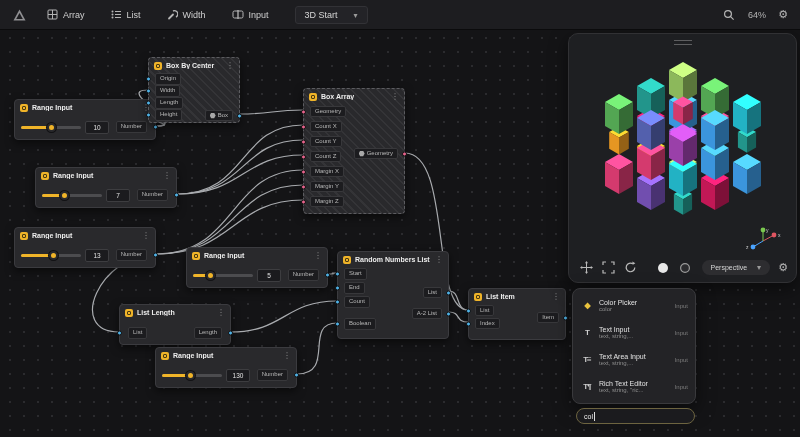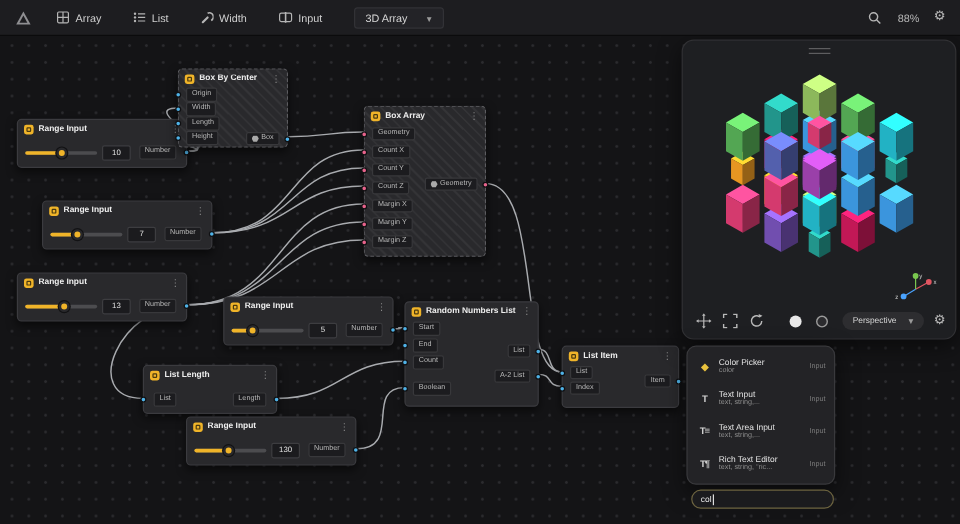--- a/index.html
+++ b/index.html
@@ -154,31 +154,31 @@
     <span>Width</span>
   </span>
   <span class="menu-item">
     <svg width="12" height="11" viewBox="0 0 12 11">
         <rect x="1" y="2" width="10" height="7" rx="1.5" fill="none" stroke="#b5b5b5"></rect>
         <line x1="6" y1="1" x2="6" y2="10" stroke="#b5b5b5" stroke-width="1.3"></line>
       </svg>
     <span>Input</span>
   </span>
   <span class="preset-pill">
-    <span>3D Array</span>
+    <span>3D Start</span>
     <span class="chev"></span>
   </span>
   <span id="topbar-right">
     <span class="vp-btn">
       <svg width="12" height="12" viewBox="0 0 12 12">
           <circle cx="5" cy="5" r="3.4" fill="none" stroke="#b5b5b5" stroke-width="1.2"></circle>
           <line x1="7.6" y1="7.6" x2="10.6" y2="10.6" stroke="#b5b5b5" stroke-width="1.2"></line>
         </svg>
     </span>
-    <span>88%</span>
+    <span>64%</span>
     <span class="gear"></span>
   </span>
 </header>
 
 <div class="node" style="left:14px;top:99px;width:142px;height:41px">
   <div class="nhead">
     <span class="nicon"></span>
     <span class="ntitle">Range Input</span>
     <span class="nmenu"></span>
   </div>

